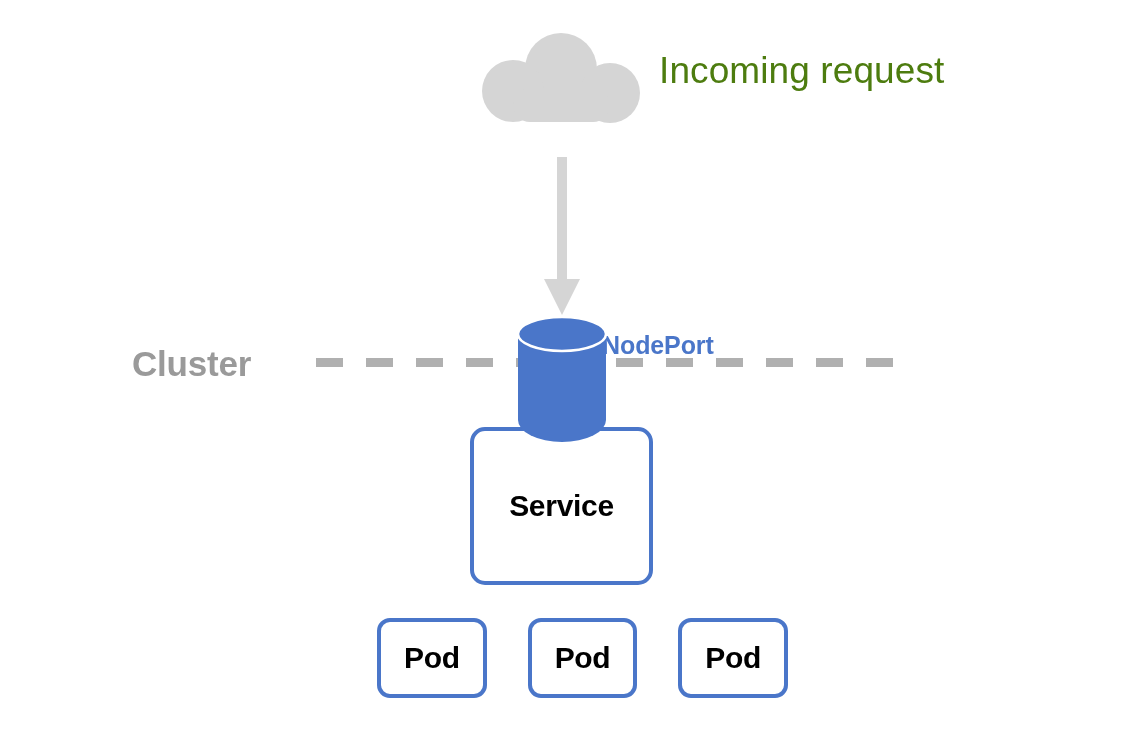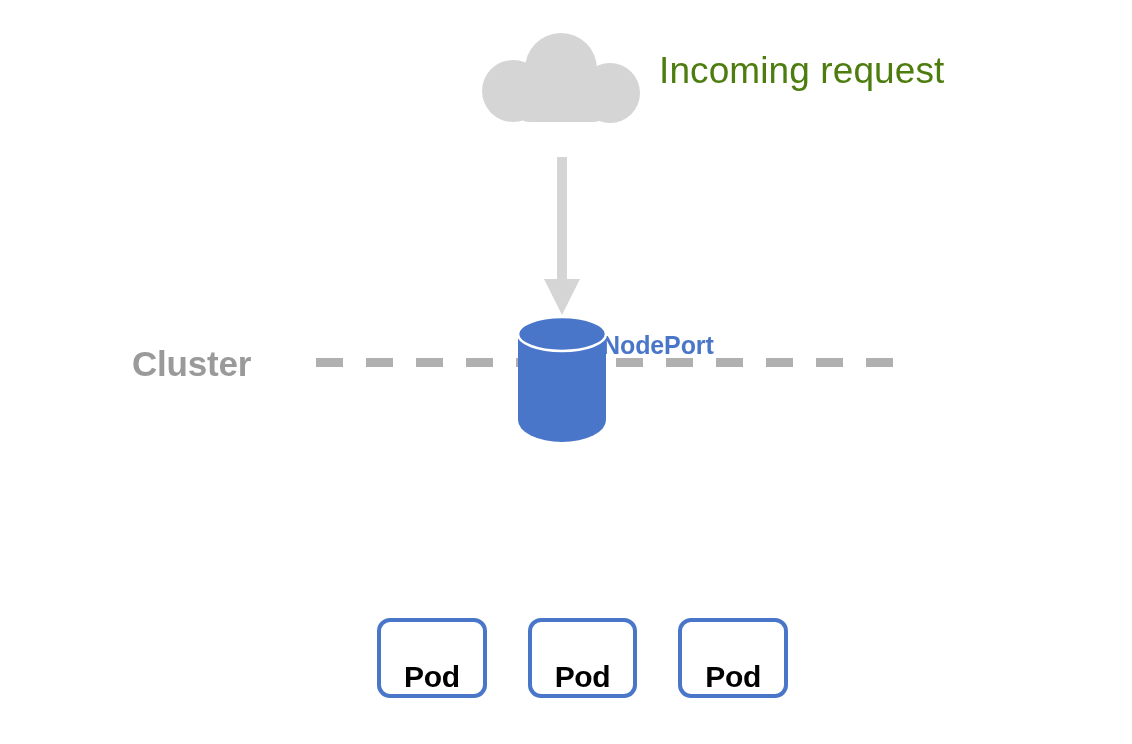--- a/index.html
+++ b/index.html
@@ -130,21 +130,21 @@
     justify-content: space-between;
   }
   .pod-box {
     box-sizing: border-box;
     width: 137px;
     height: 80px;
     border: 4px solid #4a76c9;
     border-radius: 13px;
     background: #ffffff;
     display: flex;
-    align-items: flex-end;
+    align-items: center;
     justify-content: center;
     margin-left: 41px;
   }
   .pod-label {
     font-size: 30px;
     font-weight: 700;
     color: #000000;
     letter-spacing: -0.3px;
   }
 </style>
@@ -175,20 +175,23 @@
   <div class="cluster-label">Cluster</div>
 
   <div class="cluster-dash">
     <svg width="586" height="9" viewBox="0 0 586 9" xmlns="http://www.w3.org/2000/svg">
       <line x1="0" y1="4.5" x2="586" y2="4.5" stroke="#b0b0b0" stroke-width="9" stroke-dasharray="27 23"></line>
     </svg>
   </div>
 
   <div class="nodeport-label">NodePort</div>
 
+  <div class="service-box">
+    <span class="service-label">Service</span>
+  </div>
 
   <div class="cylinder">
     <svg width="92" height="126" viewBox="0 0 92 126" xmlns="http://www.w3.org/2000/svg">
       <path d="M2 18 L2 104 A44 22 0 0 0 90 104 L90 18 Z" fill="#4a76c9"></path>
       <ellipse cx="46" cy="18" rx="44" ry="17" fill="#4a76c9"></ellipse>
       <ellipse cx="46" cy="18" rx="44" ry="17" fill="none" stroke="#ffffff" stroke-width="2.5"></ellipse>
     </svg>
   </div>
 
   <div class="pod-row">

